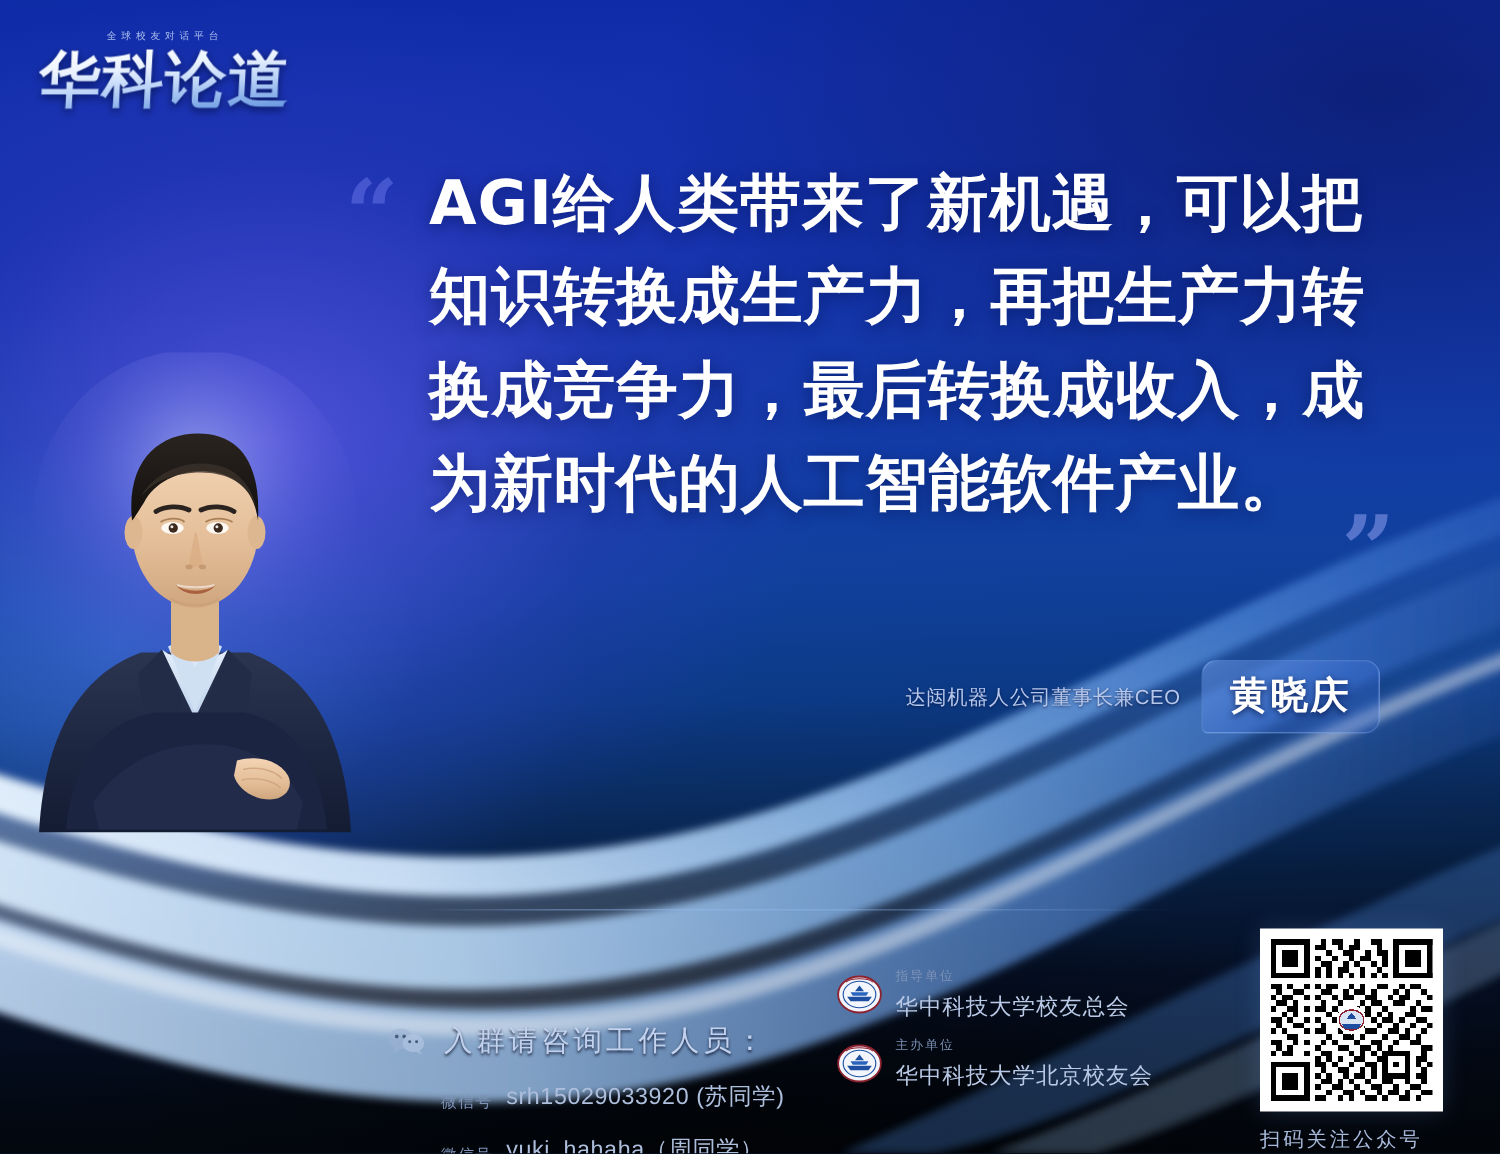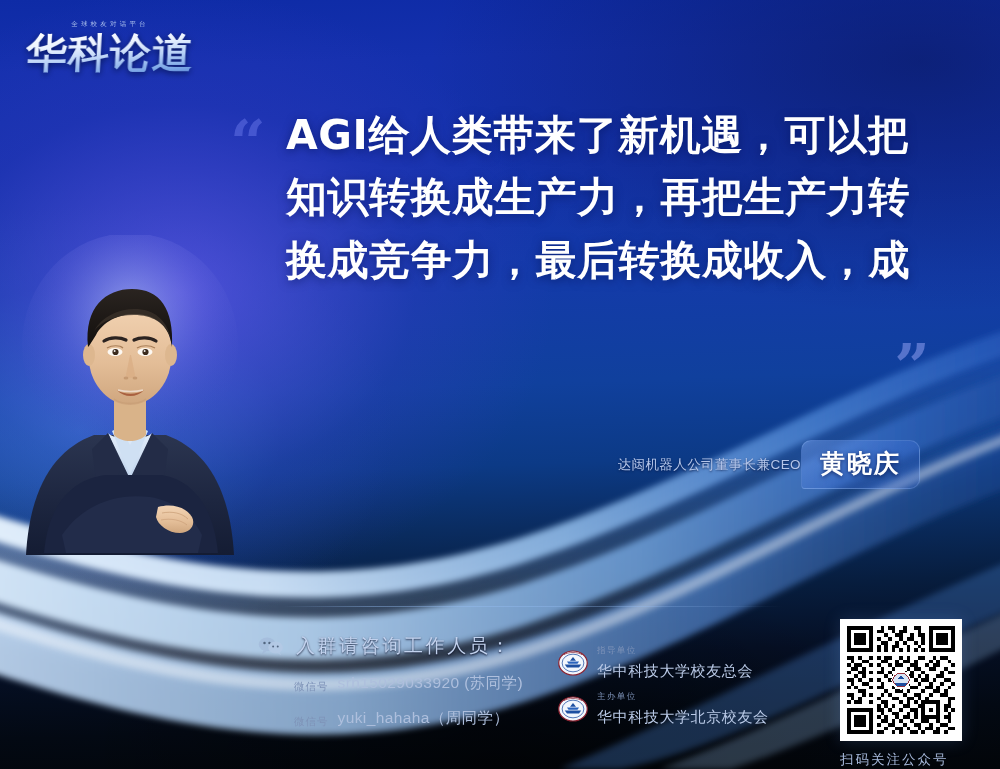--- a/index.html
+++ b/index.html
@@ -102,21 +102,21 @@
     font-size:41px; line-height:1.52; font-weight:700;
     color:#ffffff; letter-spacing:.6px;
     text-shadow:0 2px 10px rgba(4,16,80,.55);
     font-family:"DejaVu Sans","Liberation Sans",sans-serif;
   }
   .quote-text div { white-space:nowrap; }
 
   
   .attrib {
     position:absolute; right:80px; top:440px;
-    display:flex; align-items:center; 
+    display:flex; align-items:center; gap:14px;
     z-index:22;
   }
   .attrib-role {
     font-size:13.5px; color:#b5c6ea; letter-spacing:.4px;
     text-shadow:0 1px 2px rgba(0,10,50,.6);
   }
   .attrib-name {
     padding:6px 18px 8px;
     border-radius:10px 10px 10px 4px;
     background:linear-gradient(150deg,rgba(116,160,238,.52) 0%,rgba(62,112,212,.42) 55%,rgba(40,88,190,.30) 100%);
@@ -128,21 +128,21 @@
 
   
   .footer { position:absolute; left:0; bottom:0; width:1000px; height:160px; z-index:25; }
 
   .divider {
     position:absolute; left:283px; top:-3px; width:500px; height:1px;
     background:linear-gradient(90deg,rgba(140,180,240,0) 0%,rgba(150,190,245,.42) 18%,rgba(150,190,245,.32) 70%,rgba(140,180,240,0) 100%);
   }
 
   .contact { position:absolute; left:258px; top:24px; }
-  .contact-head { display:flex; align-items:center; gap:12px; }
+  .contact-head { display:flex; align-items:center; gap:12px;margin-top:48px; }
   .wechat-icon { width:26px; height:20px; opacity:.62; }
   .contact-title {
     font-size:19px; color:#c2d2ee; letter-spacing:2.6px;
     text-shadow:0 1px 2px rgba(0,5,30,.8);
   }
   .contact-row {
     display:flex; align-items:flex-end; gap:9px;
     margin-top:14px; margin-left:36px;
   }
   .contact-row:first-of-type { margin-top:18px; }
@@ -311,20 +311,21 @@
       <div class="logo-main">华科论道</div>
     </div>
   </div>
 
   <div class="quote-wrap">
     <span class="qmark">“</span>
     <div class="quote-text">
       <div>AGI给人类带来了新机遇，可以把</div>
       <div>知识转换成生产力，再把生产力转</div>
       <div>换成竞争力，最后转换成收入，成</div>
+      <div>为新时代的人工智能软件产业。</div>
     </div>
     <span class="qmark close">”</span>
   </div>
 
   <div class="attrib">
     <span class="attrib-role">达闼机器人公司董事长兼CEO</span>
     <span class="attrib-name">黄晓庆</span>
   </div>
 
   <div class="footer">

